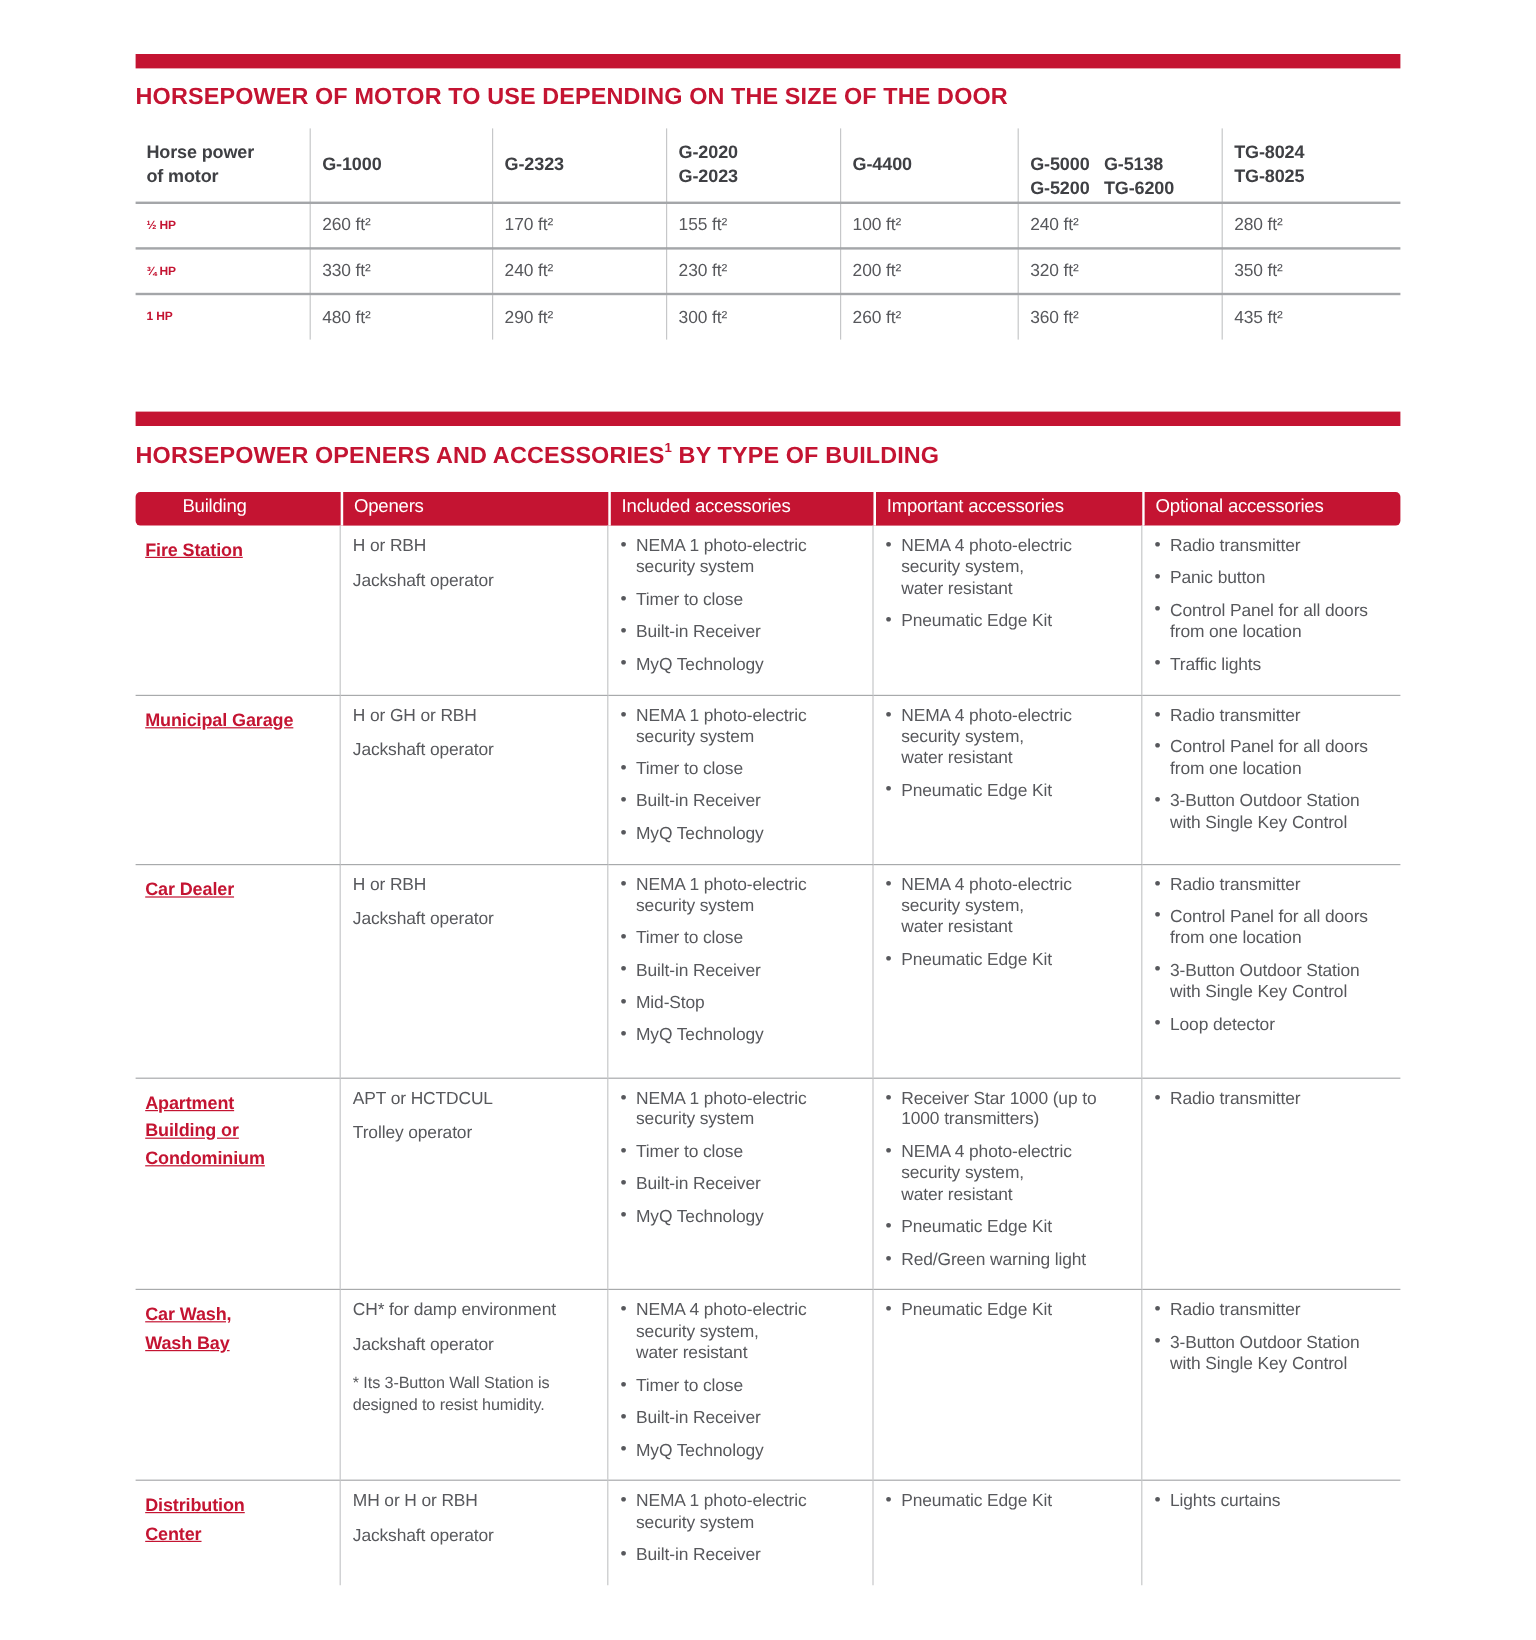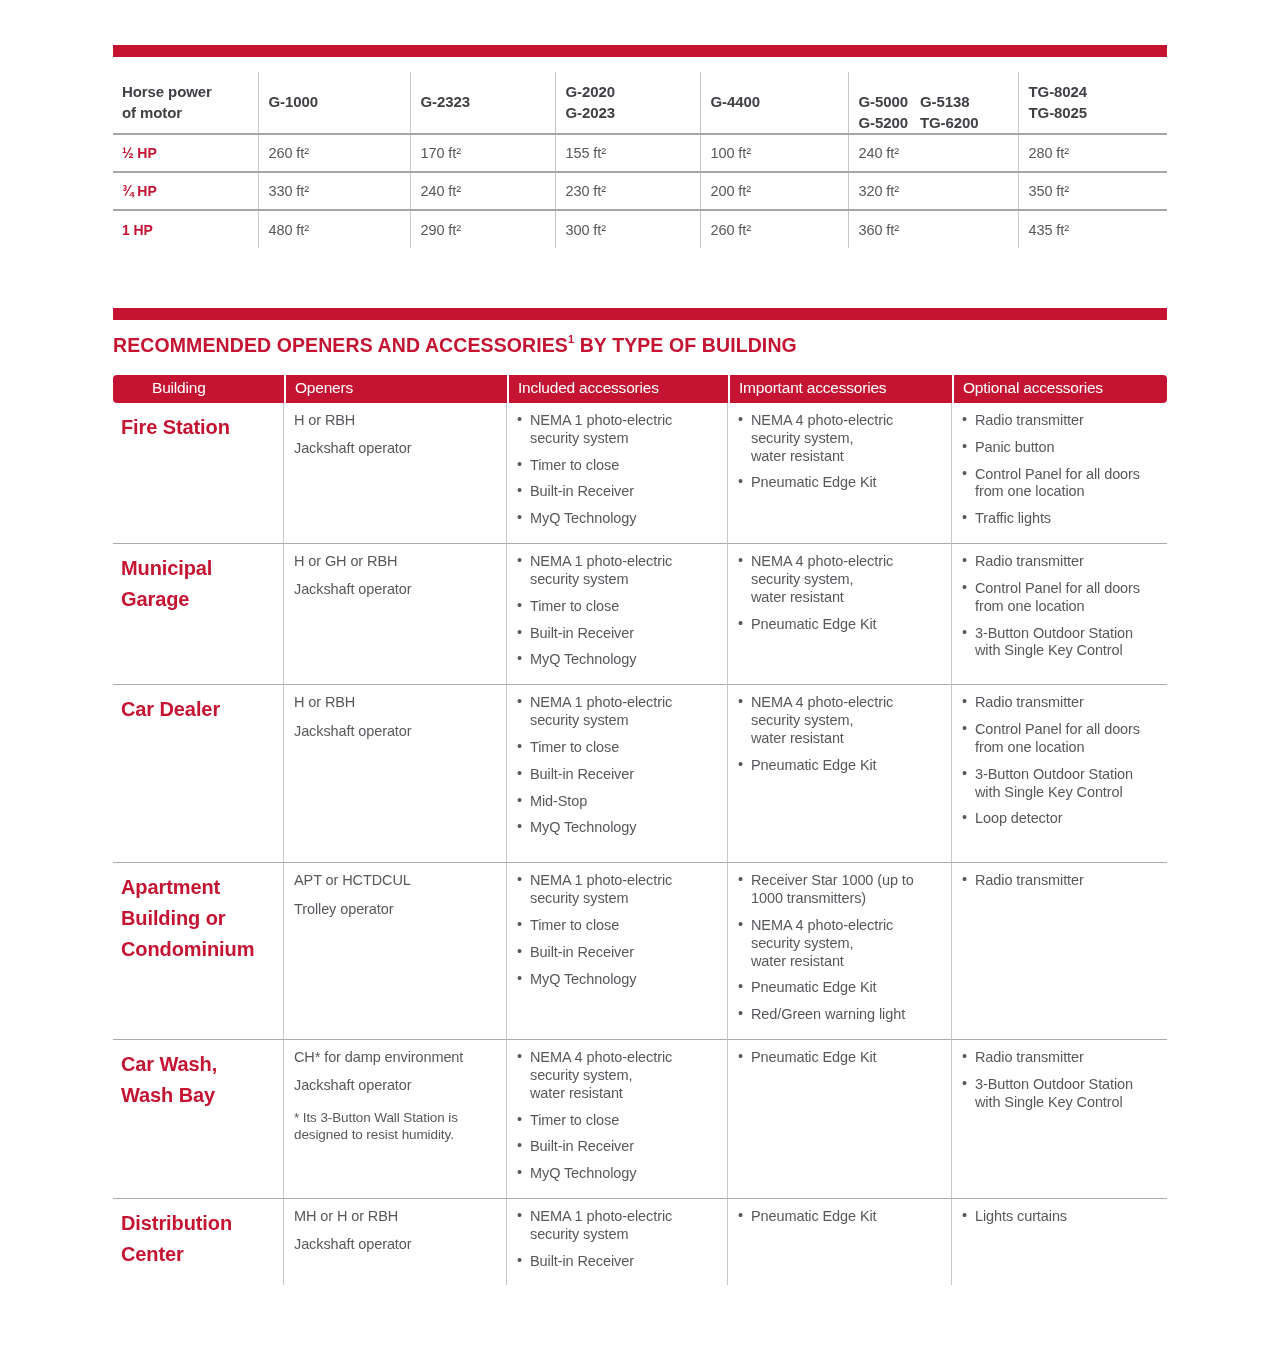--- a/index.html
+++ b/index.html
@@ -61,21 +61,21 @@
     color: var(--dark);
     font-size: 15px;
     font-weight: bold;
     white-space: pre-line;
     line-height: 1.35;
   }
   .hp thead th.corner { padding-left: 9px; }
   .hp td { font-size: 14.5px; color: var(--txt); }
   .hp tbody th.hp-label {
     color: var(--red);
-    font-size: 14px;
+    font-size: 10px;
     font-weight: bold;
     padding-left: 9px;
   }
   .hp .dual span { display: inline-block; white-space: pre-line; vertical-align: top; }
   .hp .dual span:first-child { margin-right: 12px; }
 
   .sec-gap { height: 60px; }
 
   
   table.bt {
@@ -110,24 +110,25 @@
   .bt tbody th:not(:last-child), .bt tbody td:not(:last-child) {
     border-right: 1px solid var(--vline);
   }
   .bt tbody tr:not(:first-child) th,
   .bt tbody tr:not(:first-child) td {
     border-top: 1px solid var(--hline2);
   }
   .bt .bname {
     color: var(--red);
     font-weight: bold;
-    font-size: 20px;
+    font-size: 15px;
     white-space: pre-line;
     line-height: 1.55;
     padding-left: 8px;
+    text-decoration: underline;
   }
   ul.plain, ul.bullets { margin: 0; padding: 0; list-style: none; }
   ul.plain li {
     margin: 0 0 11px 0;
     line-height: 1.2;
     white-space: pre-line;
   }
   ul.bullets li {
     position: relative;
     padding-left: 13px;
@@ -161,20 +162,21 @@
     margin-right: 3px;
   }
 </style>
 </head>
 <body>
 
 <div class="page">
 
   <section>
     <div class="redbar"></div>
+    <h1 class="sec-title">HORSEPOWER OF MOTOR TO USE DEPENDING ON THE SIZE OF THE DOOR</h1>
 
     <table class="hp">
       <colgroup>
         <col style="width:145px">
           <col style="width:152px">
           <col style="width:145px">
         <col style="width:145px">
           <col style="width:148px">
           <col style="width:170px">
           <col style="width:149px">
@@ -226,21 +228,21 @@
           <td>435 ft²</td>
         </tr>
       </tbody>
     </table>
   </section>
 
   <div class="sec-gap"></div>
 
   <section>
     <div class="redbar"></div>
-    <h1 class="sec-title"><span>RECOMMENDED OPENERS AND ACCESSORIES</span><sup>1</sup><span> BY TYPE OF BUILDING</span></h1>
+    <h1 class="sec-title"><span>HORSEPOWER OPENERS AND ACCESSORIES</span><sup>1</sup><span> BY TYPE OF BUILDING</span></h1>
 
     <table class="bt">
       <colgroup>
         <col style="width:171px">
           <col style="width:223px">
           <col style="width:221px">
           <col style="width:224px">
           <col style="width:215px">
       </colgroup>
       <thead>

